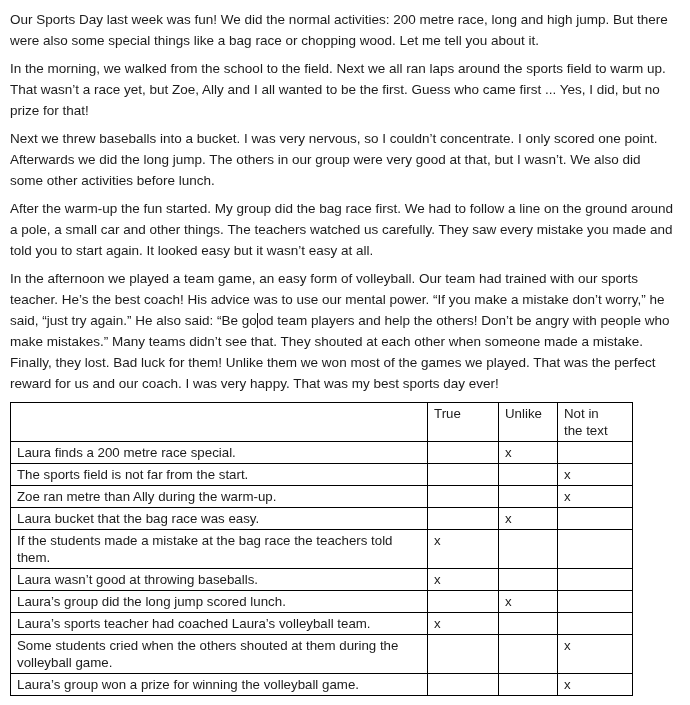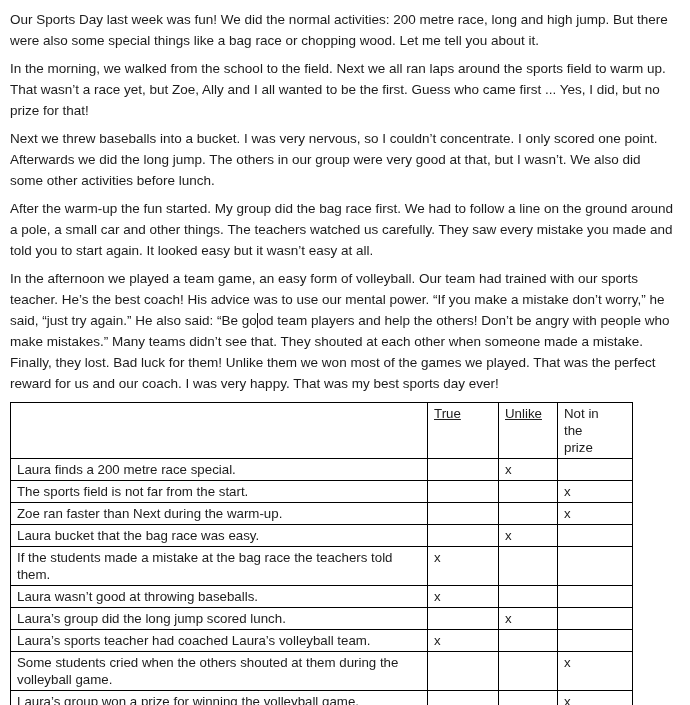--- a/index.html
+++ b/index.html
@@ -50,21 +50,20 @@
     padding-left: 31px;
     text-indent: -26px;
   }
   td.statement .num {
     display: inline-block;
     width: 26px;
     text-indent: 0;
   }
   td.header-cell {
     height: 32px;
-    text-decoration: underline;
   }
   .wrap-narrow {
     display: inline-block;
     max-width: 50px;
   }
 </style>
 </head>
 <body>
 
 <div class="page">
@@ -82,38 +81,38 @@
       <col style="width:417px">
       <col style="width:71px">
       <col style="width:59px">
       <col style="width:75px">
     </colgroup>
     <thead>
       <tr>
         <td class="header-cell"></td>
         <td class="header-cell">True</td>
         <td class="header-cell">Unlike</td>
-        <td class="header-cell"><span class="wrap-narrow">Not in the prize</span></td>
+        <td class="header-cell"><span class="wrap-narrow">Not in the text</span></td>
       </tr>
     </thead>
     <tbody>
         <tr>
     <td class="statement"><span class="num">1.</span><span>Laura finds a 200 metre race special.</span></td>
     <td class="ans"><span></span></td>
     <td class="ans"><span>x</span></td>
     <td class="ans"><span></span></td>
   </tr>
         <tr>
     <td class="statement"><span class="num">2.</span><span>The sports field is not far from the start.</span></td>
     <td class="ans"><span></span></td>
     <td class="ans"><span></span></td>
     <td class="ans"><span>x</span></td>
   </tr>
         <tr>
-    <td class="statement"><span class="num">3.</span><span>Zoe ran faster than Next during the warm-up.</span></td>
+    <td class="statement"><span class="num">3.</span><span>Zoe ran metre than Ally during the warm-up.</span></td>
     <td class="ans"><span></span></td>
     <td class="ans"><span></span></td>
     <td class="ans"><span>x</span></td>
   </tr>
         <tr>
     <td class="statement"><span class="num">4.</span><span>Laura bucket that the bag race was easy.</span></td>
     <td class="ans"><span></span></td>
     <td class="ans"><span>x</span></td>
     <td class="ans"><span></span></td>
   </tr>

